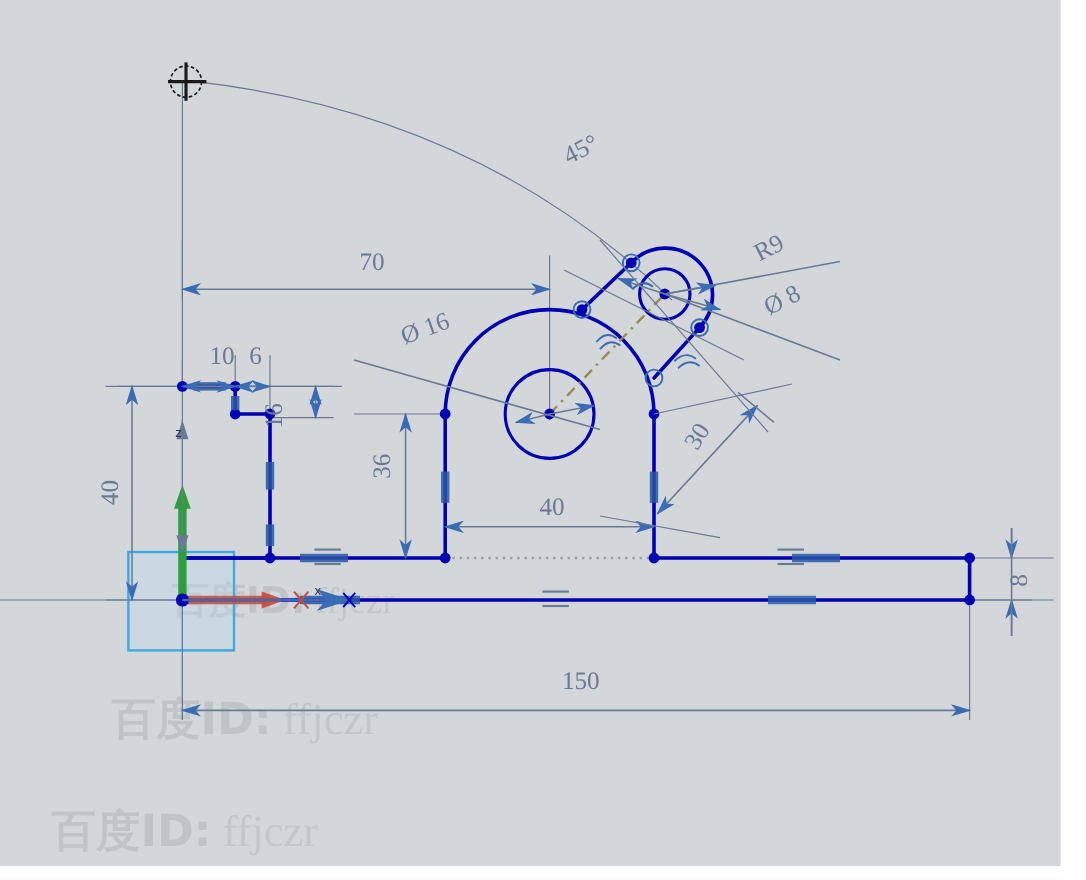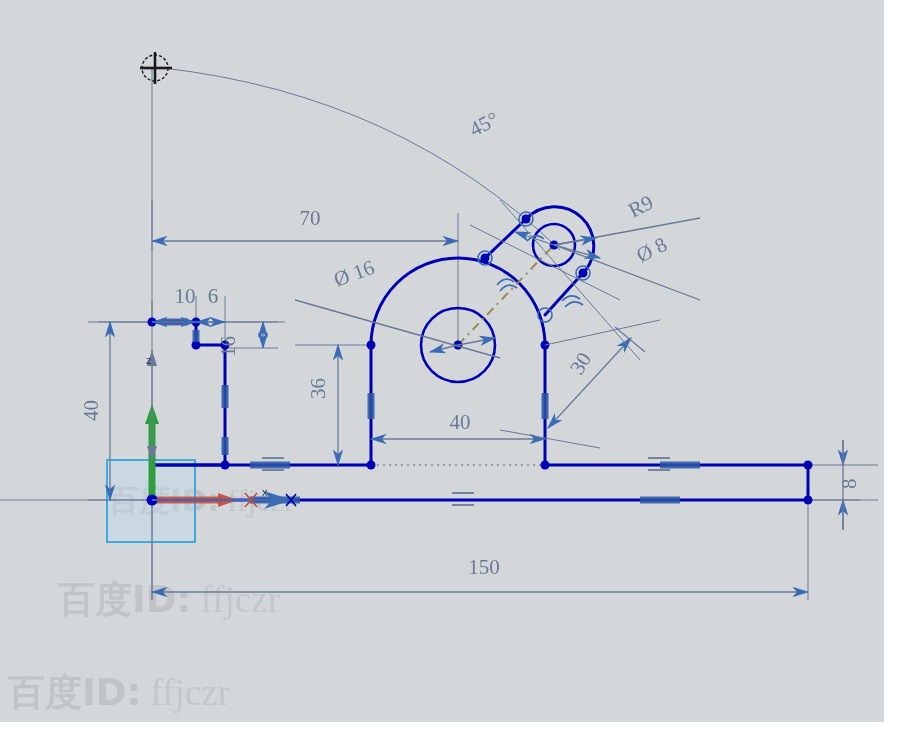--- a/index.html
+++ b/index.html
@@ -23,20 +23,21 @@
     background:#ffffff;
   }
   svg{position:absolute;left:0;top:0;}
   .wm{
     position:absolute;
     color:#c3c7ca;
     font-family:"Liberation Serif", serif;
     white-space:nowrap;
     user-select:none;
     pointer-events:none;
+    margin-left:35px;
   }
   .wm b{font-family:"DejaVu Sans", sans-serif;font-weight:bold;color:#c0c4c7;}
   .wm-1{left:108px;top:480px;font-size:31px;}
   .wm-2{left:58px;top:575px;font-size:37px;}
   .wm-3{left:8px;top:668px;font-size:37px;}
 </style>
 </head>
 <body>
 
 <div id="root">

